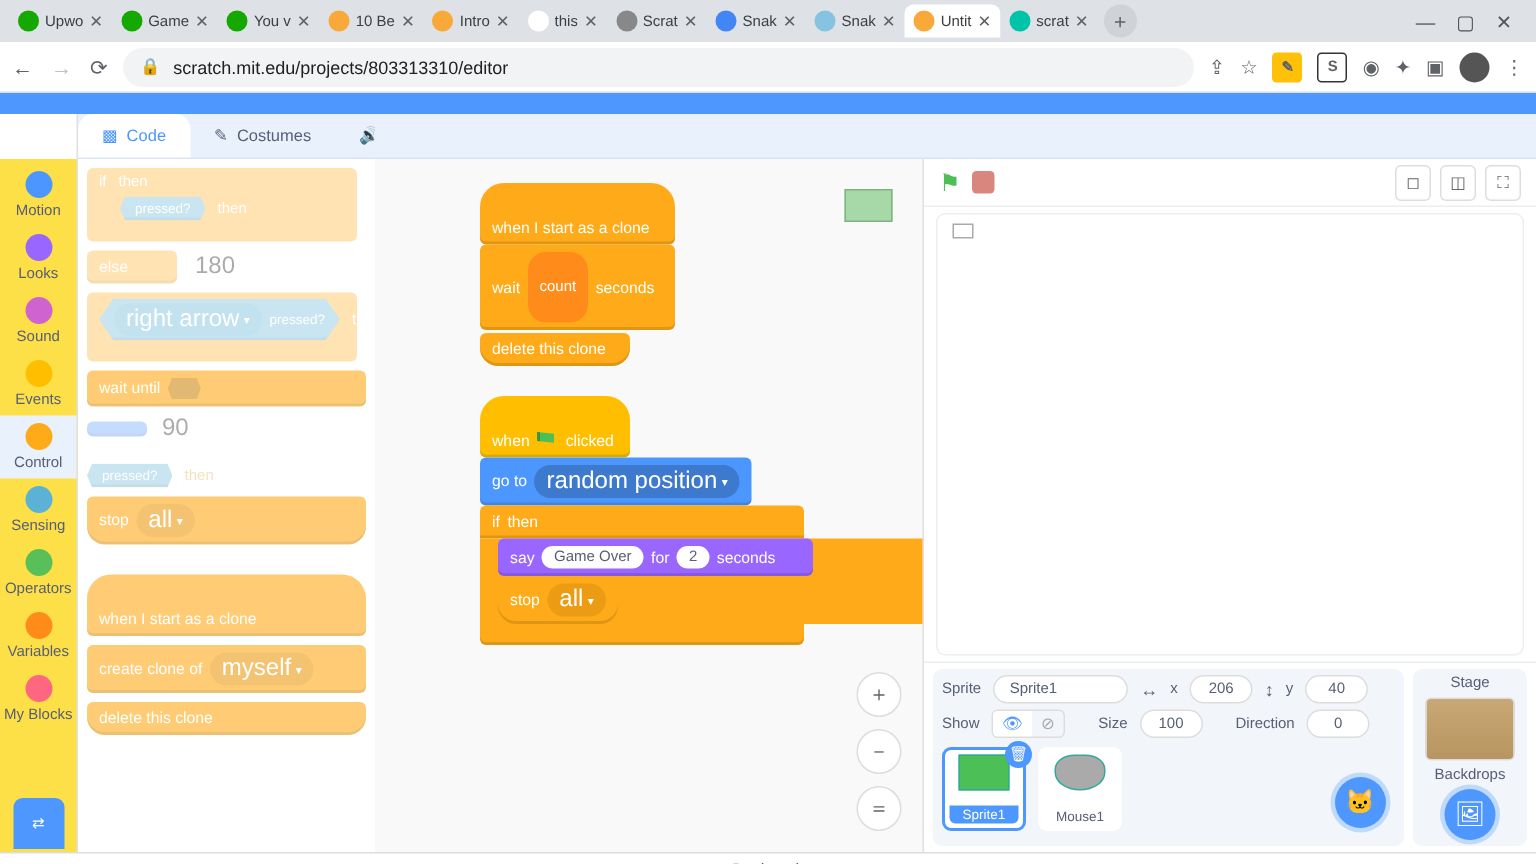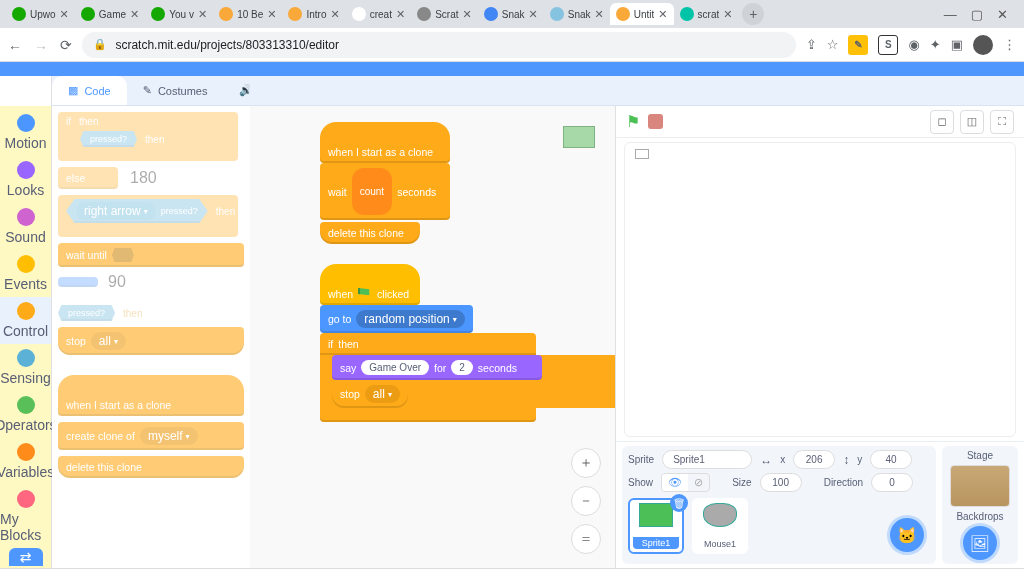--- a/index.html
+++ b/index.html
@@ -22,41 +22,41 @@
 .addr-icons { display: flex; gap: 10px; align-items: center; color: #5f6368; font-size: 13px; }
 .ext-icon { width: 20px; height: 20px; border-radius: 3px; display: flex; align-items: center; justify-content: center; font-size: 10px; font-weight: bold; }
 
 
 .scratch-top { height: 14px; background: #4d97ff; }
 
 
 .scratch-body { display: flex; height: 462px; }
 
 
-.cat-col { width: 52px; background: #fef9c3; border-right: 1px solid #e0e0e0; display: flex; flex-direction: column; align-items: center; padding-top: 3px; font-size: 14px; color: #575e75; }
+.cat-col { width: 52px; background: #fde047; border-right: 1px solid #e0e0e0; display: flex; flex-direction: column; align-items: center; padding-top: 3px; font-size: 10px; color: #575e75; }
 .cat-item { display: flex; flex-direction: column; align-items: center; gap: 3px; padding: 5px 0; cursor: pointer; width: 100%; }
 .cat-item.active { background: #e9f1fc; }
 .cat-dot { width: 18px; height: 18px; border-radius: 50%; }
 .edit-btn { margin-top: auto; width: 34px; height: 34px; background: #4d97ff; border-radius: 6px 6px 0 0; display: flex; align-items: center; justify-content: center; color: #fff; margin-bottom: 2px; }
 
 
 .editor-tabs { display: flex; background: #e9f1fc; height: 30px; border-bottom: 1px solid #d9e3f2; }
 .editor-tab { display: flex; align-items: center; gap: 6px; padding: 0 16px; font-size: 11px; color: #575e75; cursor: pointer; border-radius: 10px 10px 0 0; }
 .editor-tab.active { background: #fff; color: #4d97ff; }
 
 
 .palette { width: 198px; background: #fff; position: relative; padding: 6px; display: flex; flex-direction: column; gap: 6px; overflow: hidden; }
 .palette::after { content: ""; position: absolute; inset: 0; background: rgba(255,255,255,0.4); pointer-events: none; }
 
 
 .blk { background: #ffab19; color: #fff; border-radius: 4px; padding: 5px 8px; font-size: 10.5px; display: inline-flex; align-items: center; gap: 5px; white-space: nowrap; box-shadow: inset 0 -2px 0 rgba(0,0,0,0.12); }
 .blk.hat { border-radius: 16px 16px 4px 4px; padding-top: 24px; }
 .blk .pill { background: #fff; color: #575e75; border-radius: 12px; padding: 2px 8px; font-size: 10px; }
 .blk .oval { background: #ff8c1a; border-radius: 12px; padding: 18px 8px; font-size: 10px; text-align: right; }
-.blk .dd { background: #ec9c13; border-radius: 12px; padding: 2px 8px; font-size: 12px; display: inline-flex; align-items: center; gap: 3px; }
+.blk .dd { background: #ec9c13; border-radius: 12px; padding: 2px 8px; font-size: 16px; display: inline-flex; align-items: center; gap: 3px; }
 .blk .dd::after { content: "▾"; font-size: 8px; }
 .blk .hex { background: #cf8b17; width: 22px; height: 14px; clip-path: polygon(12% 0, 88% 0, 100% 50%, 88% 100%, 12% 100%, 0 50%); }
 .blk.motion { background: #4c97ff; }
 .blk.motion .dd { background: #3d79cc; text-align: center; }
 .blk.sensing-hex { background: #5cb1d6; clip-path: polygon(6% 0, 94% 0, 100% 50%, 94% 100%, 6% 100%, 0 50%); border-radius: 0; padding: 5px 14px; }
 .blk.sensing-hex .dd { background: #47a8d1; }
 .blk.looks { background: #9966ff; }
 .blk.cap { border-radius: 4px 4px 12px 12px; }
 
 
@@ -134,21 +134,21 @@
         <span class="tab-title">10 Be</span>
         <span class="tab-close">✕</span>
       </div>
       <div class="tab">
         <span class="favicon" style="background:#f9a83a"></span>
         <span class="tab-title">Intro</span>
         <span class="tab-close">✕</span>
       </div>
       <div class="tab">
         <span class="favicon" style="background:#fff"></span>
-        <span class="tab-title">creat</span>
+        <span class="tab-title">this</span>
         <span class="tab-close">✕</span>
       </div>
       <div class="tab">
         <span class="favicon" style="background:#888"></span>
         <span class="tab-title">Scrat</span>
         <span class="tab-close">✕</span>
       </div>
       <div class="tab">
         <span class="favicon" style="background:#4285f4"></span>
         <span class="tab-title">Snak</span>

